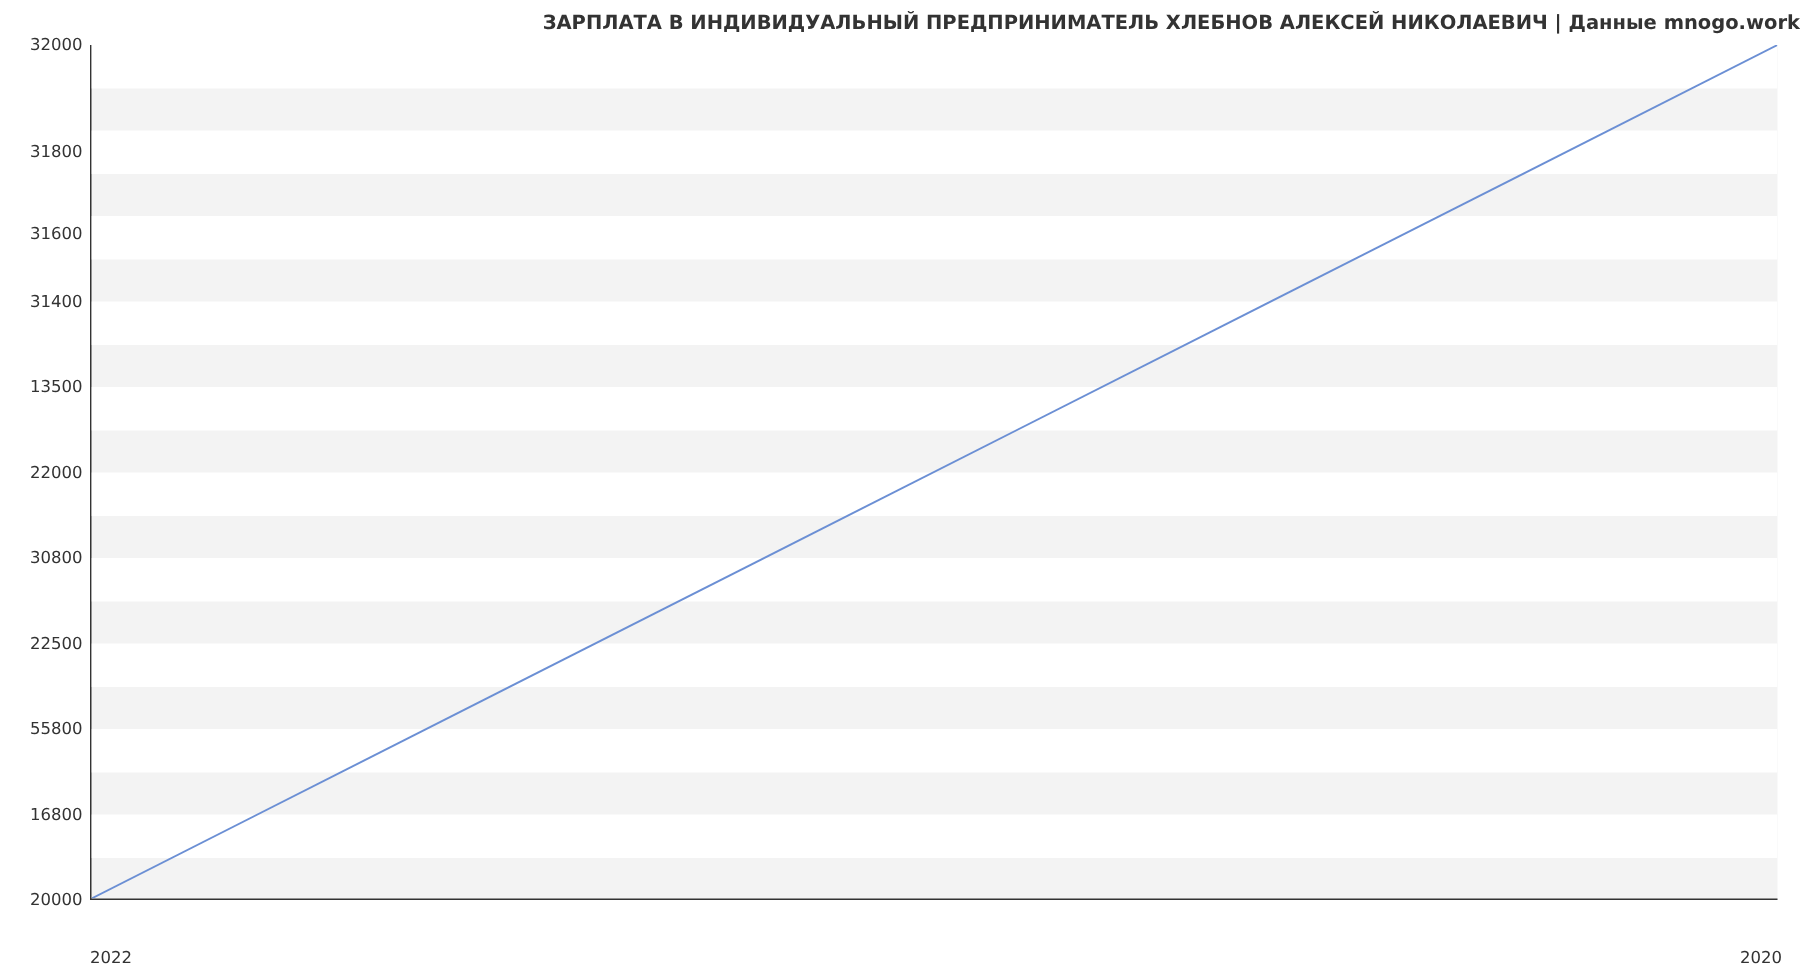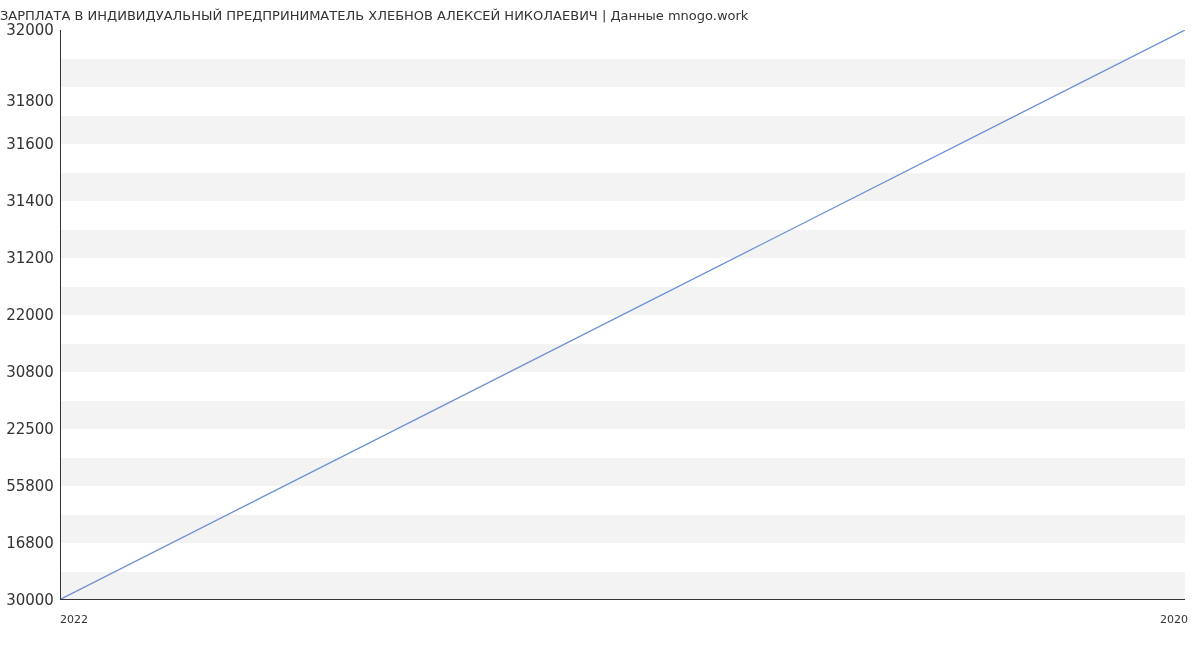--- a/index.html
+++ b/index.html
@@ -15,23 +15,23 @@
   .chart-wrap {
     position: relative;
     width: 1200px;
     height: 650px;
   }
   .title {
     position: absolute;
     top: 8px;
     left: 0;
     width: 100%;
-    text-align: left;
+    text-align: right;
     font-size: 13px;
-    font-weight: normal;
+    font-weight: bold;
     color: #333333;
   }
   .plot-area {
     position: absolute;
     left: 60px;
     top: 30px;
     width: 1125px;   
     height: 570px;   
     background: #f3f3f3;
     border-left: 1px solid #333333;
@@ -55,48 +55,48 @@
   }
   .line-path {
     fill: none;
     stroke: #6b8fd4;
     stroke-width: 1.3;
   }
   .y-tick {
     position: absolute;
     right: 1145px; 
     width: 50px;
-    text-align: center;
-    font-size: 15px;
+    text-align: right;
+    font-size: 11px;
     color: #333333;
     transform: translateY(-50%);
   }
   .x-tick {
     position: absolute;
-    top: 613px;
+    top: 632px;
     font-size: 11px;
     color: #333333;
   }
 </style>
 </head>
 <body>
 
 <div class="chart-wrap">
 
   <div class="title">ЗАРПЛАТА В ИНДИВИДУАЛЬНЫЙ ПРЕДПРИНИМАТЕЛЬ ХЛЕБНОВ АЛЕКСЕЙ НИКОЛАЕВИЧ | Данные mnogo.work</div>
 
-  <div class="y-tick" style="top:600px">30000</div>
+  <div class="y-tick" style="top:600px">20000</div>
   <div class="y-tick" style="top:543px">16800</div>
   <div class="y-tick" style="top:486px">55800</div>
   <div class="y-tick" style="top:429px">22500</div>
   <div class="y-tick" style="top:372px">30800</div>
   <div class="y-tick" style="top:315px">22000</div>
-  <div class="y-tick" style="top:258px">31200</div>
+  <div class="y-tick" style="top:258px">13500</div>
   <div class="y-tick" style="top:201px">31400</div>
-  <div class="y-tick" style="top:144px">31600</div>
+  <div class="y-tick" style="top:156px">31600</div>
   <div class="y-tick" style="top:101px">31800</div>
   <div class="y-tick" style="top:30px">32000</div>
 
   <div class="x-tick" style="left:60px">2022</div>
   <div class="x-tick" style="left:1160px">2020</div>
 
   <div class="plot-area">
 
     <div class="gridline" style="top:0px;   height:29px"></div>
     <div class="gridline" style="top:57px;  height:29px"></div>

